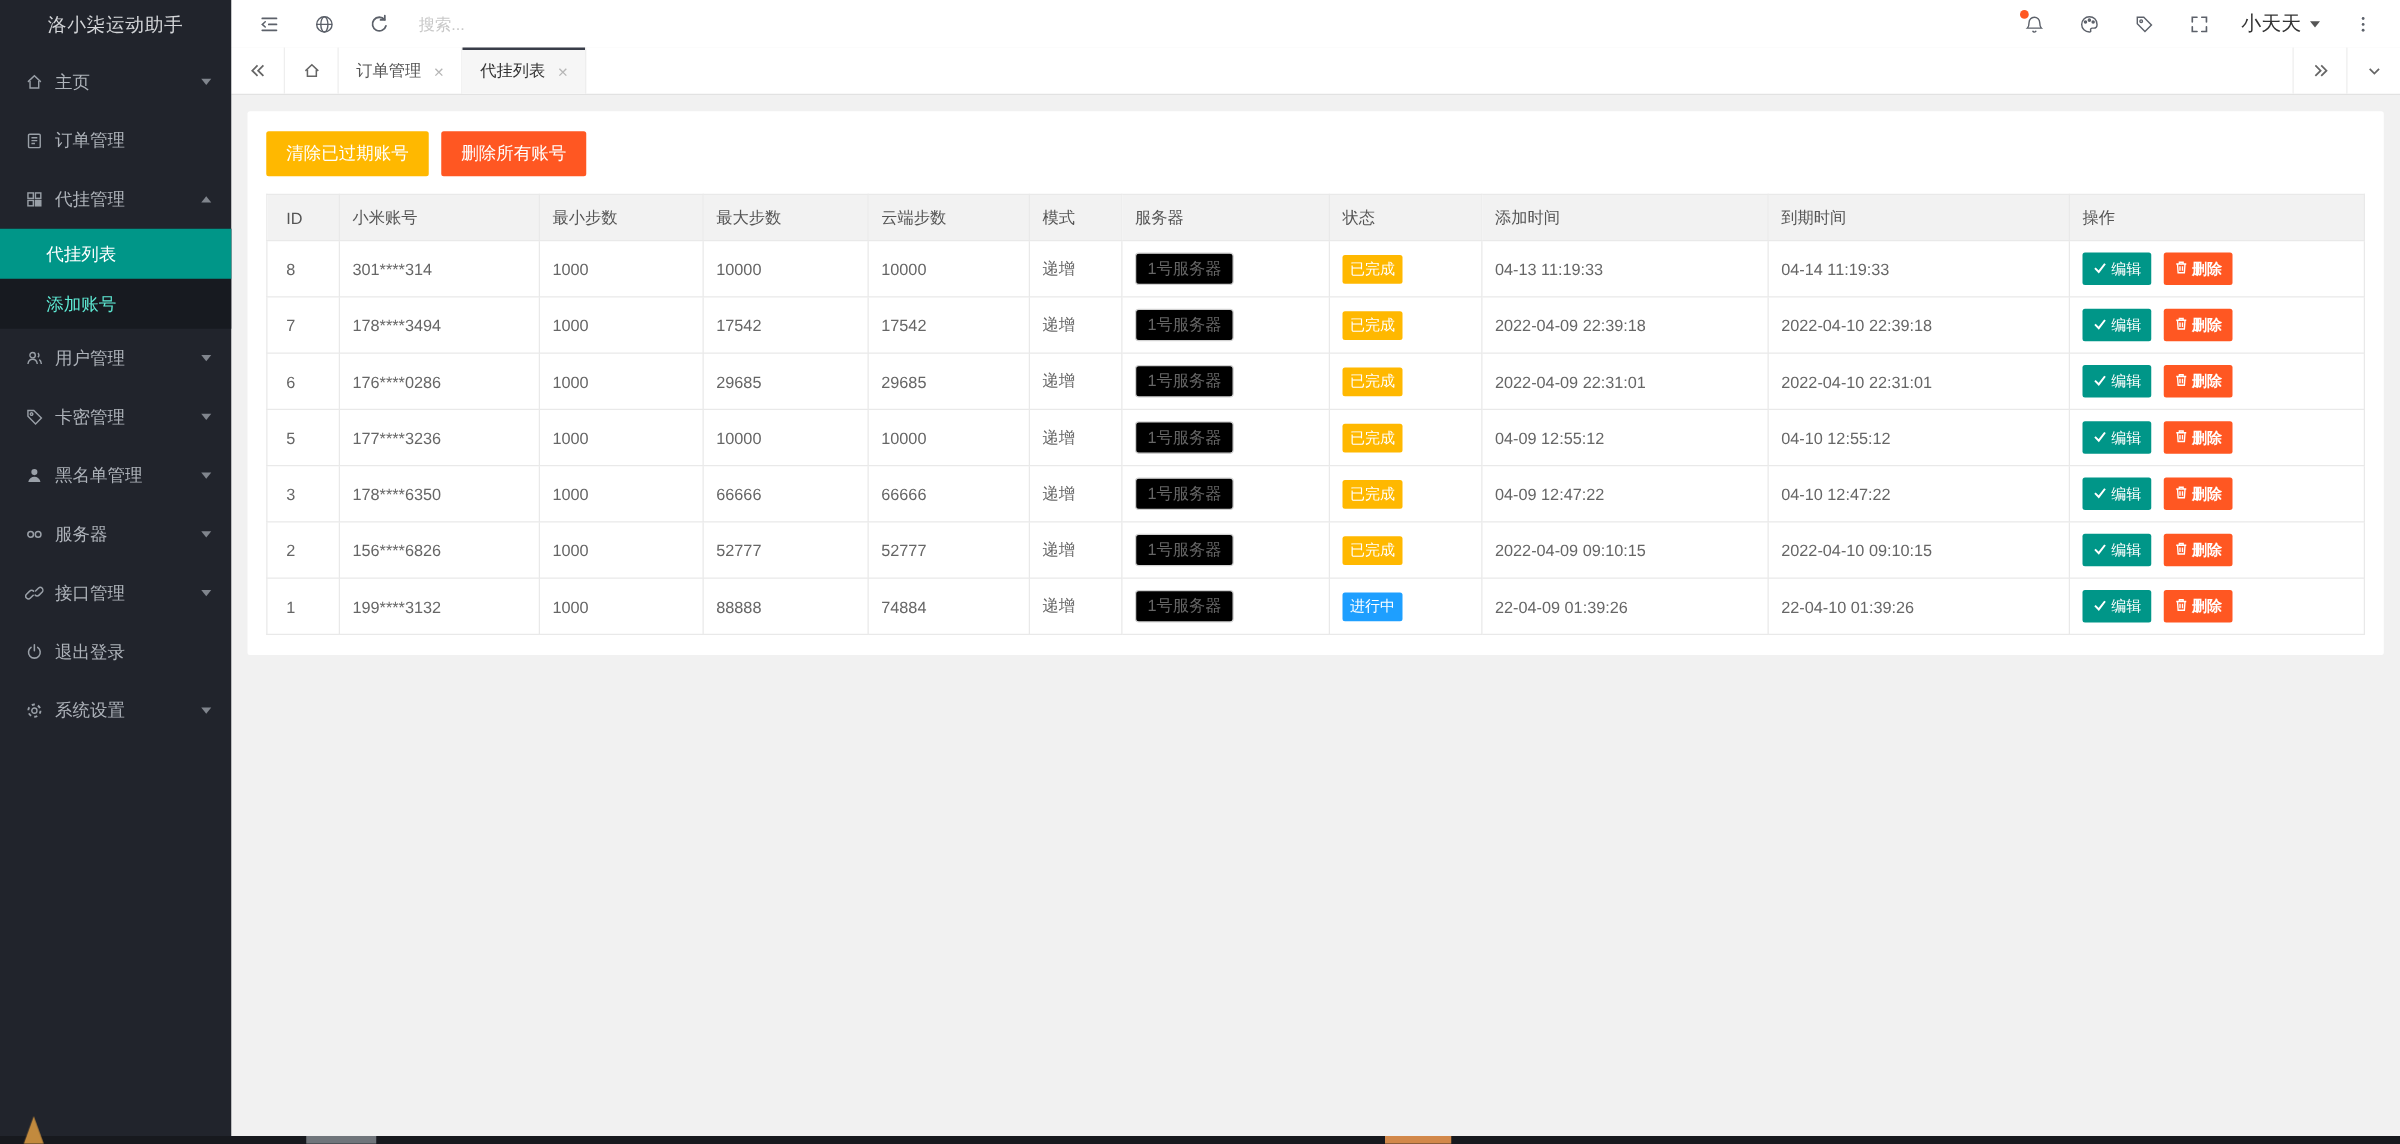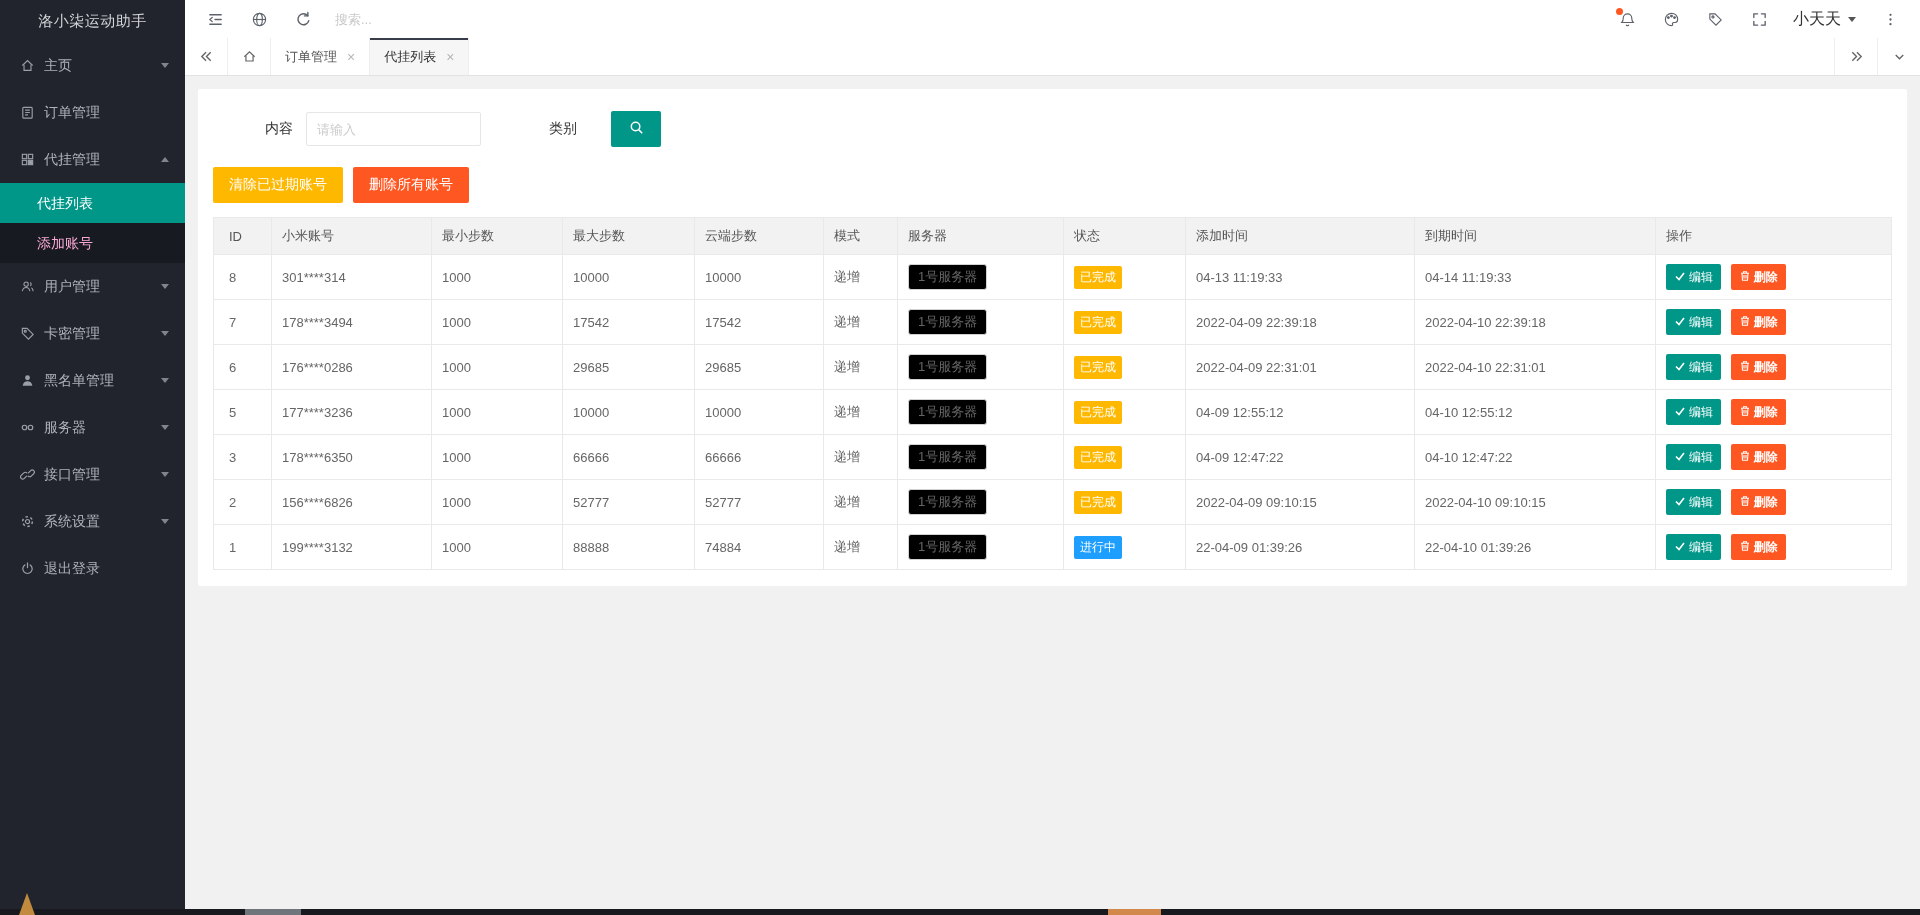--- a/index.html
+++ b/index.html
@@ -10,21 +10,21 @@
   .sidebar{width:185px;min-width:185px;background:#21242c;position:relative;}
   .side-title{height:42px;line-height:42px;text-align:center;color:#d3d5d8;font-size:15px;letter-spacing:.5px;}
   .mi{height:47px;display:flex;align-items:center;padding:0 16px 0 19px;color:#aeb3ba;font-size:14px;cursor:pointer;}
   .mi .ic{width:16px;height:16px;margin-right:9px;display:flex;align-items:center;justify-content:center;color:#9aa0a8;}
   .mi .ic svg{width:15px;height:15px;}
   .mi .lbl{flex:1;}
   .chev{width:0;height:0;border-left:4px solid transparent;border-right:4px solid transparent;}
   .chev.down{border-top:5px solid #80858d;}
   .chev.up{border-bottom:5px solid #80858d;}
   .submenu{background:#171a20;}
-  .smi{height:40px;line-height:40px;padding-left:37px;color:#f9a8d4;font-size:14px;cursor:pointer;}
+  .smi{height:40px;line-height:40px;padding-left:37px;color:#5eead4;font-size:14px;cursor:pointer;}
   .smi.active{background:#009688;color:#fff;}
   .gold-tri{position:fixed;left:19px;bottom:0;width:0;height:0;z-index:40;
     border-left:8px solid transparent;border-right:8px solid transparent;border-bottom:22px solid #c28a3e;}
 
   
   .main{flex:1;display:flex;flex-direction:column;min-width:0;}
 
   
   .topbar{height:38px;background:#fff;display:flex;align-items:center;padding:0 8px;}
   .tbtn{width:44px;height:38px;display:flex;align-items:center;justify-content:center;color:#5c616a;cursor:pointer;position:relative;}
@@ -170,36 +170,36 @@
             <svg viewBox="0 0 16 16" fill="none" stroke="currentColor" stroke-width="1.3" stroke-linecap="round">
               <path d="M7 9.8 4.6 12.2a2.3 2.3 0 0 1-3.3-3.3L4 6.3a2.3 2.3 0 0 1 3.3 0"></path>
               <path d="M9 6.2l2.4-2.4a2.3 2.3 0 0 1 3.3 3.3L12 9.7a2.3 2.3 0 0 1-3.3 0"></path>
             </svg>
           </span>
         <span class="lbl">接口管理</span>
         <span class="chev down"></span>
       </div>
       <div class="mi">
         <span class="ic">
+            <svg viewBox="0 0 16 16" fill="none" stroke="currentColor" stroke-width="1.3" stroke-linecap="round">
+              <path d="M5.2 4.2a5 5 0 1 0 5.6 0"></path>
+              <path d="M8 2v5"></path>
+            </svg>
+          </span>
+        <span class="lbl">退出登录</span>
+      </div>
+      <div class="mi">
+        <span class="ic">
             <svg viewBox="0 0 16 16" fill="none" stroke="currentColor">
               <circle cx="8" cy="8" r="5.2" stroke-width="1.6" stroke-dasharray="2.7 2.7"></circle>
               <circle cx="8" cy="8" r="2.2" stroke-width="1.2"></circle>
             </svg>
           </span>
         <span class="lbl">系统设置</span>
         <span class="chev down"></span>
-      </div>
-      <div class="mi">
-        <span class="ic">
-            <svg viewBox="0 0 16 16" fill="none" stroke="currentColor" stroke-width="1.3" stroke-linecap="round">
-              <path d="M5.2 4.2a5 5 0 1 0 5.6 0"></path>
-              <path d="M8 2v5"></path>
-            </svg>
-          </span>
-        <span class="lbl">退出登录</span>
       </div>
     </nav>
   </aside>
 
   <div class="main">
 
     <header class="topbar">
       <div class="tbtn">
           <svg viewBox="0 0 18 18" fill="none" stroke="currentColor" stroke-width="1.5" stroke-linecap="round">
             <path d="M3 4h12M8.5 9H15M3 14h12"></path>
@@ -289,31 +289,20 @@
       <div class="tabctl bL">
           <svg viewBox="0 0 16 16" fill="none" stroke="currentColor" stroke-width="1.5">
             <path d="M4 6.5 8 10.5 12 6.5"></path>
           </svg>
         </div>
     </div>
 
     <div class="content">
       <div class="card">
 
-        <div class="filter">
-          <label>内容</label>
-          <input placeholder="请输入" style="">
-          <label class="lbl-cat">类别</label>
-          <button class="searchbtn">
-            <span><svg viewBox="0 0 18 18" fill="none" stroke="#fff" stroke-width="1.6" width="17" height="17">
-                  <circle cx="8" cy="8" r="4.5"></circle>
-                  <path d="M11.5 11.5 15 15"></path>
-                </svg></span>
-          </button>
-        </div>
 
         <div class="btnrow">
           <button class="btn warn">清除已过期账号</button>
           <button class="btn danger">删除所有账号</button>
         </div>
 
         <table>
           <colgroup>
             <col style="width:58px">
               <col style="width:160px">

